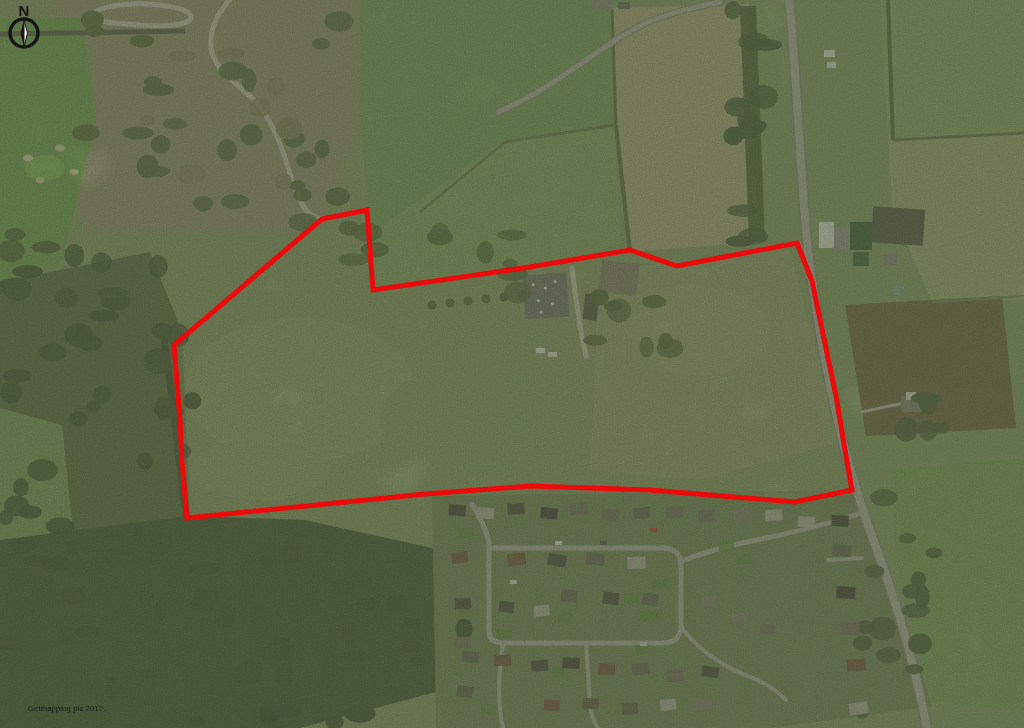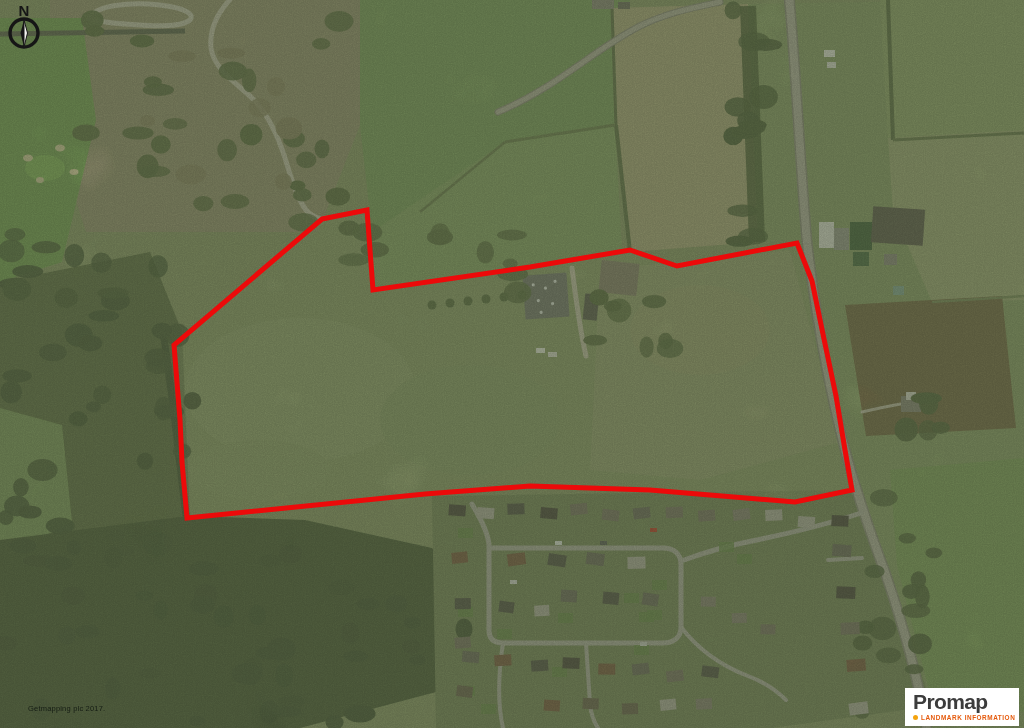--- a/index.html
+++ b/index.html
@@ -388,20 +388,13 @@
     <text x="24" y="16" text-anchor="middle" font-family="Liberation Sans, sans-serif" font-size="15" font-weight="bold" fill="#161616">N</text>
     <circle cx="24" cy="33" r="14" fill="none" stroke="#161616" stroke-width="3.4"></circle>
     <g>
       <polygon points="24,20 24,47 20.5,33" fill="#161616"></polygon>
       <polygon points="24,20 27.5,33 24,47" fill="#f2f2ee" stroke="#161616" stroke-width="1"></polygon>
     </g>
   </svg>
 
   <div class="attribution">Getmapping plc 2017.</div>
 
-  <div class="promap-logo">
-    <div class="brand">Promap</div>
-    <div class="sub">
-      <span class="dot"></span>
-      <span class="subtext">LANDMARK INFORMATION</span>
-    </div>
-  </div>
 </div>
 
 </body></html>

